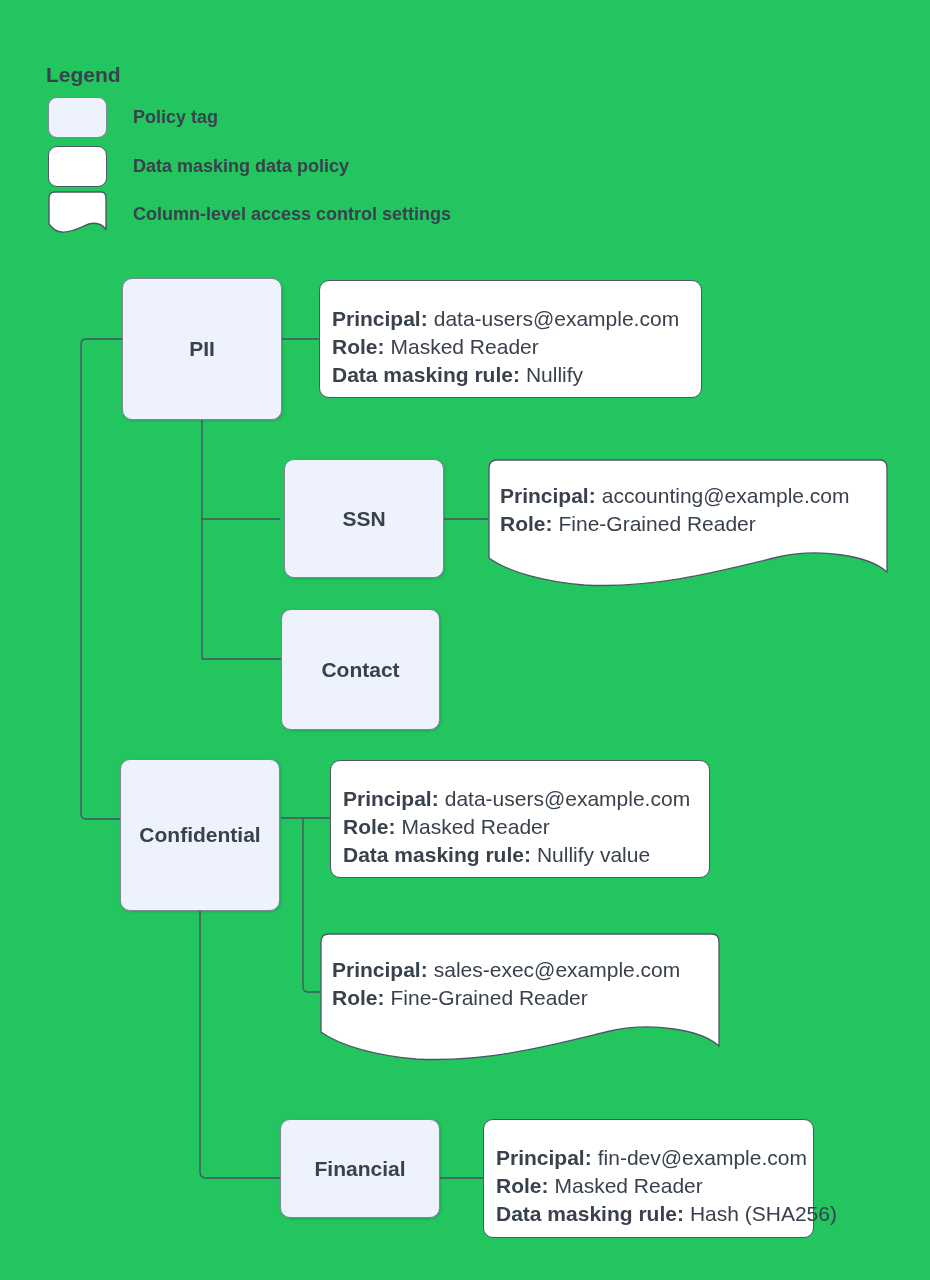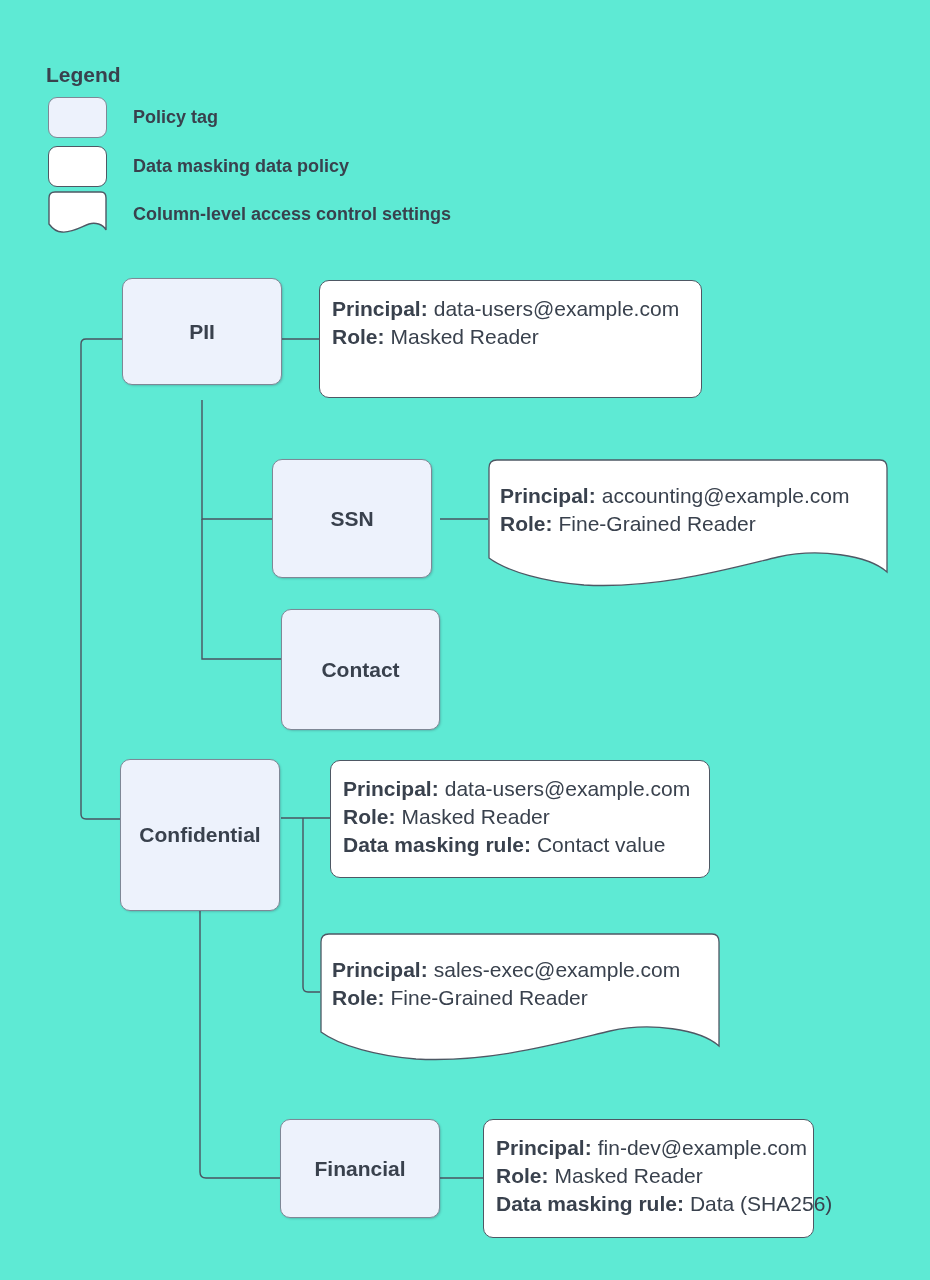--- a/index.html
+++ b/index.html
@@ -1,17 +1,17 @@
 <!DOCTYPE html>
 <html><head>
 <meta charset="utf-8">
 <style>
   html,body{margin:0;padding:0;background:#ffffff;}
   .canvas{
-    position:relative;width:930px;height:1280px;background:#5eead4;
+    position:relative;width:930px;height:1280px;background:#22c55e;
     font-family:"Liberation Sans",sans-serif;color:#39414d;overflow:hidden;
   }
   .abs{position:absolute;box-sizing:border-box;}
   svg.layer{position:absolute;left:0;top:0;}
 
   
   .legend-title{font-size:21px;font-weight:bold;}
   .legend-row{display:flex;align-items:center;}
   .swatch{width:59px;height:41px;border-radius:9px;box-sizing:border-box;flex:0 0 auto;}
   .swatch.blue{background:#edf2fc;border:1.5px solid #7e8896;}
@@ -21,21 +21,21 @@
   
   .tag{
     background:#edf2fc;border:1.5px solid #7e8896;border-radius:10px;
     display:flex;align-items:center;justify-content:center;
     font-size:21px;font-weight:bold;
     box-shadow:1px 1px 2px rgba(55,65,85,0.25);
   }
   
   .policy{
     background:#ffffff;border:1.5px solid #4e5864;border-radius:10px;
-    font-size:21px;line-height:28px;padding:14px 12px;white-space:nowrap;
+    font-size:21px;line-height:28px;padding:24px 12px;white-space:nowrap;
   }
   .pline .b{font-weight:bold;margin-right:6px;}
 
   
   .doc-text{font-size:21px;line-height:28px;white-space:nowrap;}
 </style>
 </head>
 <body>
 
 <div class="canvas">
@@ -64,25 +64,25 @@
     <div class="legend-label">Data masking data policy</div>
   </div>
 
   <div class="abs legend-row" style="left:48px;top:191px;">
     <svg width="60" height="47" viewBox="0 0 60 47" fill="#ffffff" stroke="#4e5864" stroke-width="1.4" style="flex:0 0 auto;">
       <path d="M 7,1 H 53 Q 58,1 58,7 V 39 C 55,33 47,31 41,33 C 33,36 24,42 14,41 C 9,41 4,37 1,33 V 7 Q 1,1 7,1 Z"></path>
     </svg>
     <div class="legend-label" style="margin-left:25px;">Column-level access control settings</div>
   </div>
 
-  <div class="abs tag" style="left:122px;top:278px;width:160px;height:107px;text-align:center;">
+  <div class="abs tag" style="left:122px;top:278px;width:160px;height:142px;text-align:center;">
     <span>PII</span>
   </div>
 
-  <div class="abs tag" style="left:272px;top:459px;width:160px;height:119px;">
+  <div class="abs tag" style="left:284px;top:459px;width:160px;height:119px;">
     <span>SSN</span>
   </div>
 
   <div class="abs tag" style="left:281px;top:609px;width:159px;height:121px;">
     <span>Contact</span>
   </div>
 
   <div class="abs tag" style="left:120px;top:759px;width:160px;height:152px;">
     <span>Confidential</span>
   </div>
@@ -91,43 +91,46 @@
     <span>Financial</span>
   </div>
 
   <div class="abs policy" style="left:319px;top:280px;width:383px;height:118px;">
     <div class="pline">
       <span class="b">Principal:</span><span>data-users@example.com</span>
     </div>
     <div class="pline">
       <span class="b">Role:</span><span>Masked Reader</span>
     </div>
+    <div class="pline">
+      <span class="b">Data masking rule:</span><span>Nullify</span>
+    </div>
   </div>
 
   <div class="abs policy" style="left:330px;top:760px;width:380px;height:118px;">
     <div class="pline">
       <span class="b">Principal:</span><span>data-users@example.com</span>
     </div>
     <div class="pline">
       <span class="b">Role:</span><span>Masked Reader</span>
     </div>
     <div class="pline">
-      <span class="b">Data masking rule:</span><span>Contact value</span>
+      <span class="b">Data masking rule:</span><span>Nullify value</span>
     </div>
   </div>
 
   <div class="abs policy" style="left:483px;top:1119px;width:331px;height:119px;">
     <div class="pline">
       <span class="b">Principal:</span><span>fin-dev@example.com</span>
     </div>
     <div class="pline">
       <span class="b">Role:</span><span>Masked Reader</span>
     </div>
     <div class="pline">
-      <span class="b">Data masking rule:</span><span>Data (SHA256)</span>
+      <span class="b">Data masking rule:</span><span>Hash (SHA256)</span>
     </div>
   </div>
 
   <div class="abs" style="left:488px;top:459px;width:401px;height:132px;">
     <svg width="401" height="132" viewBox="0 0 401 132" fill="#ffffff" stroke="#4e5864" stroke-width="1.3">
       <path d="M 9,1 H 392 Q 399,1 399,9 V 113 C 380,96 330,89 290,98 C 240,110 170,130 96,126 C 58,123 20,113 1,99 V 9 Q 1,1 9,1 Z"></path>
     </svg>
     <div class="abs doc-text" style="left:12px;top:23px;">
       <div class="pline">
         <span class="b">Principal:</span><span>accounting@example.com</span>

